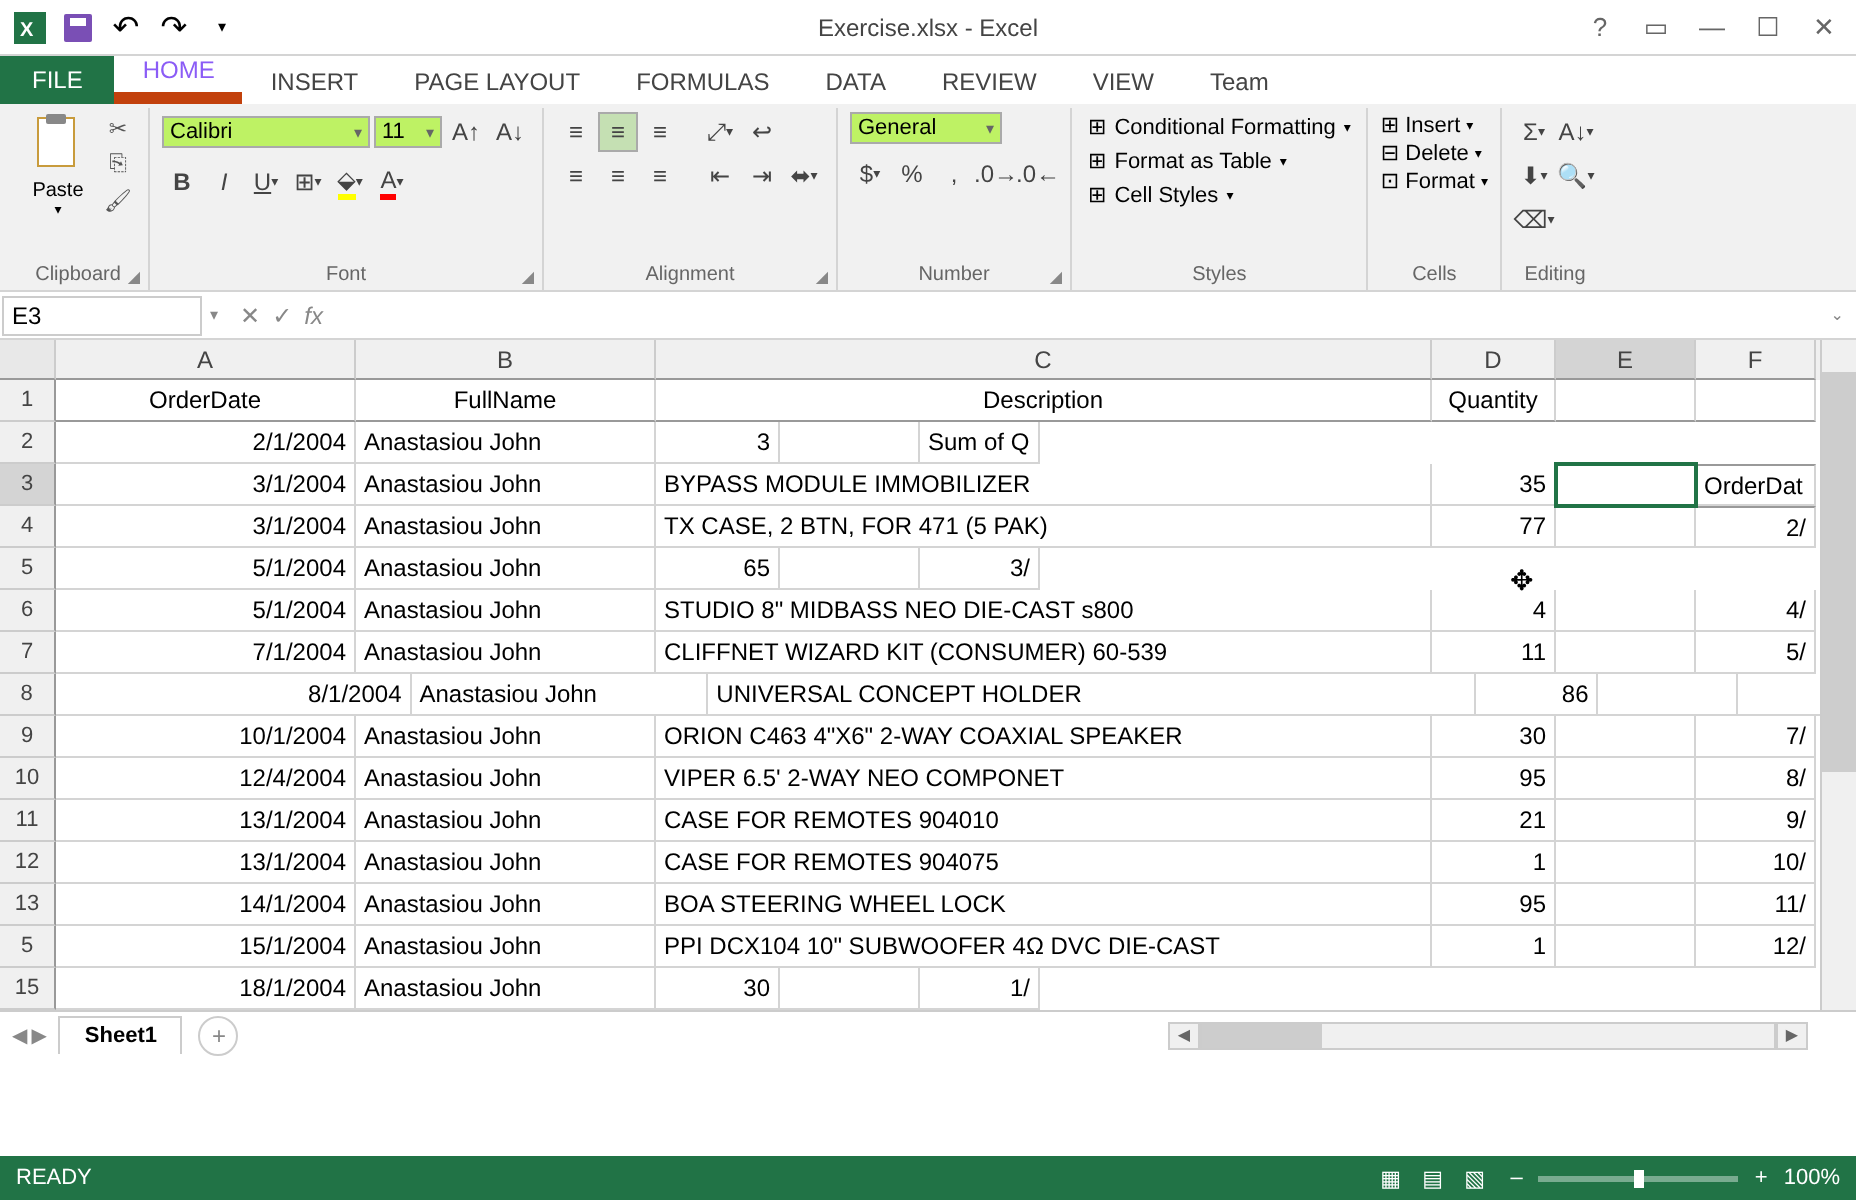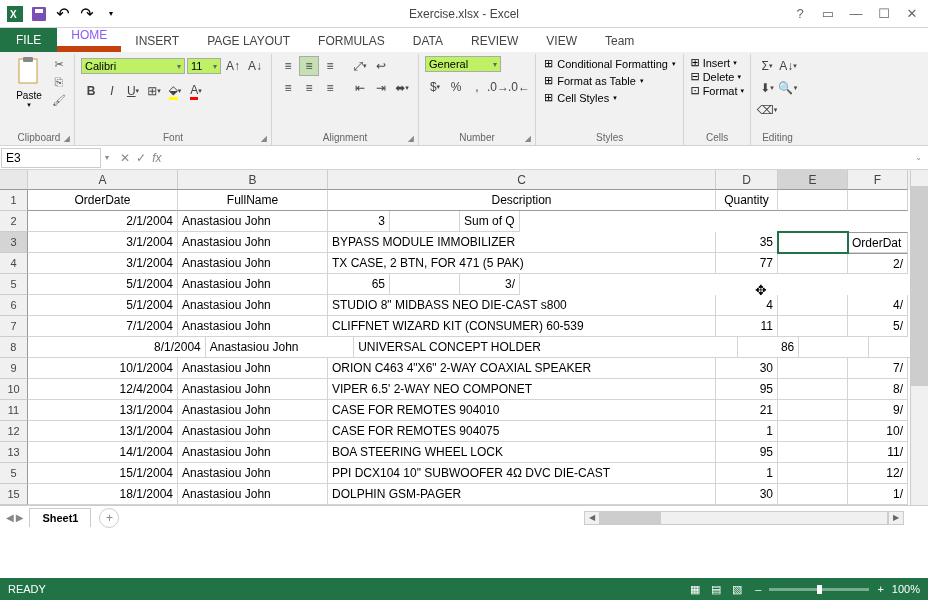--- a/index.html
+++ b/index.html
@@ -421,21 +421,20 @@
         <div class="cell" style="width:150px">Anastasiou John</div>
         <div class="cell" style="width:388px">PPI DCX104 10" SUBWOOFER 4Ω DVC DIE-CAST</div>
         <div class="cell num" style="width:62px">1</div>
         <div class="cell" style="width:70px"></div>
         <div class="cell" style="width:60px;text-align:right;">12/</div>
       </div>
       <div class="row">
         <div class="rnum">15</div>
         <div class="cell num" style="width:150px">18/1/2004</div>
         <div class="cell" style="width:150px">Anastasiou John</div>
-        <div class="cell" style="width:388px">DOLPHIN GSM-PAGER</div>
         <div class="cell num" style="width:62px">30</div>
         <div class="cell" style="width:70px"></div>
         <div class="cell" style="width:60px;text-align:right;">1/</div>
       </div>
     </div>
   <div class="cursor-cross">✥</div>
 </div>
 
 <div class="vscroll">
     <div class="vscroll-thumb"></div>

